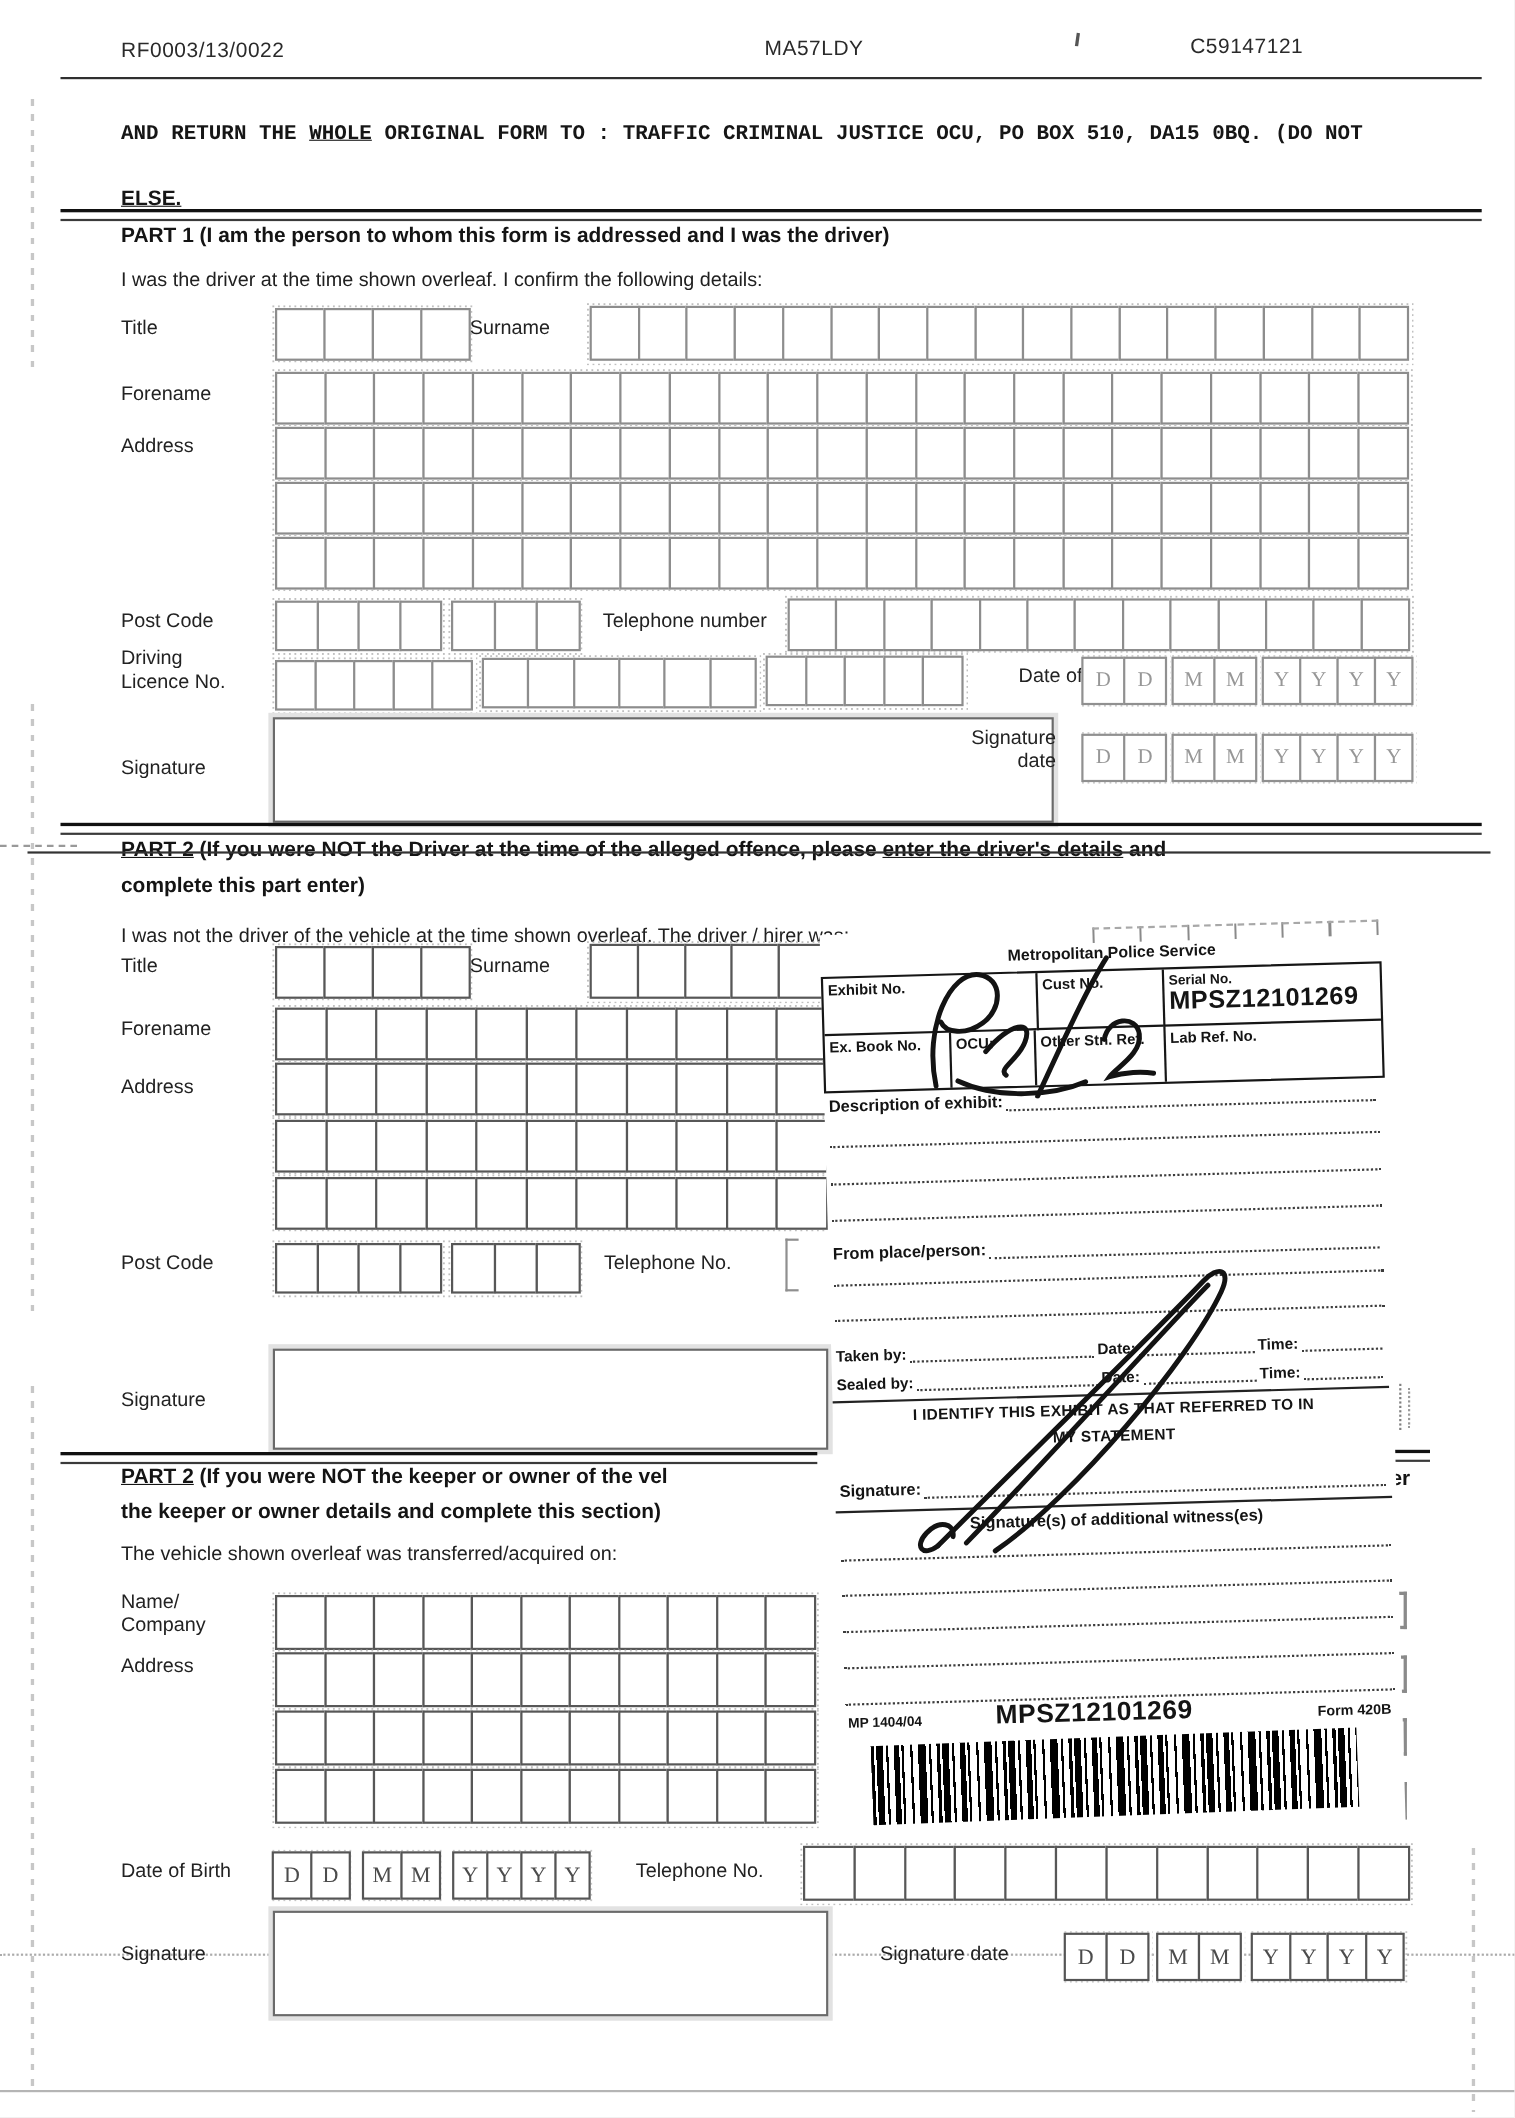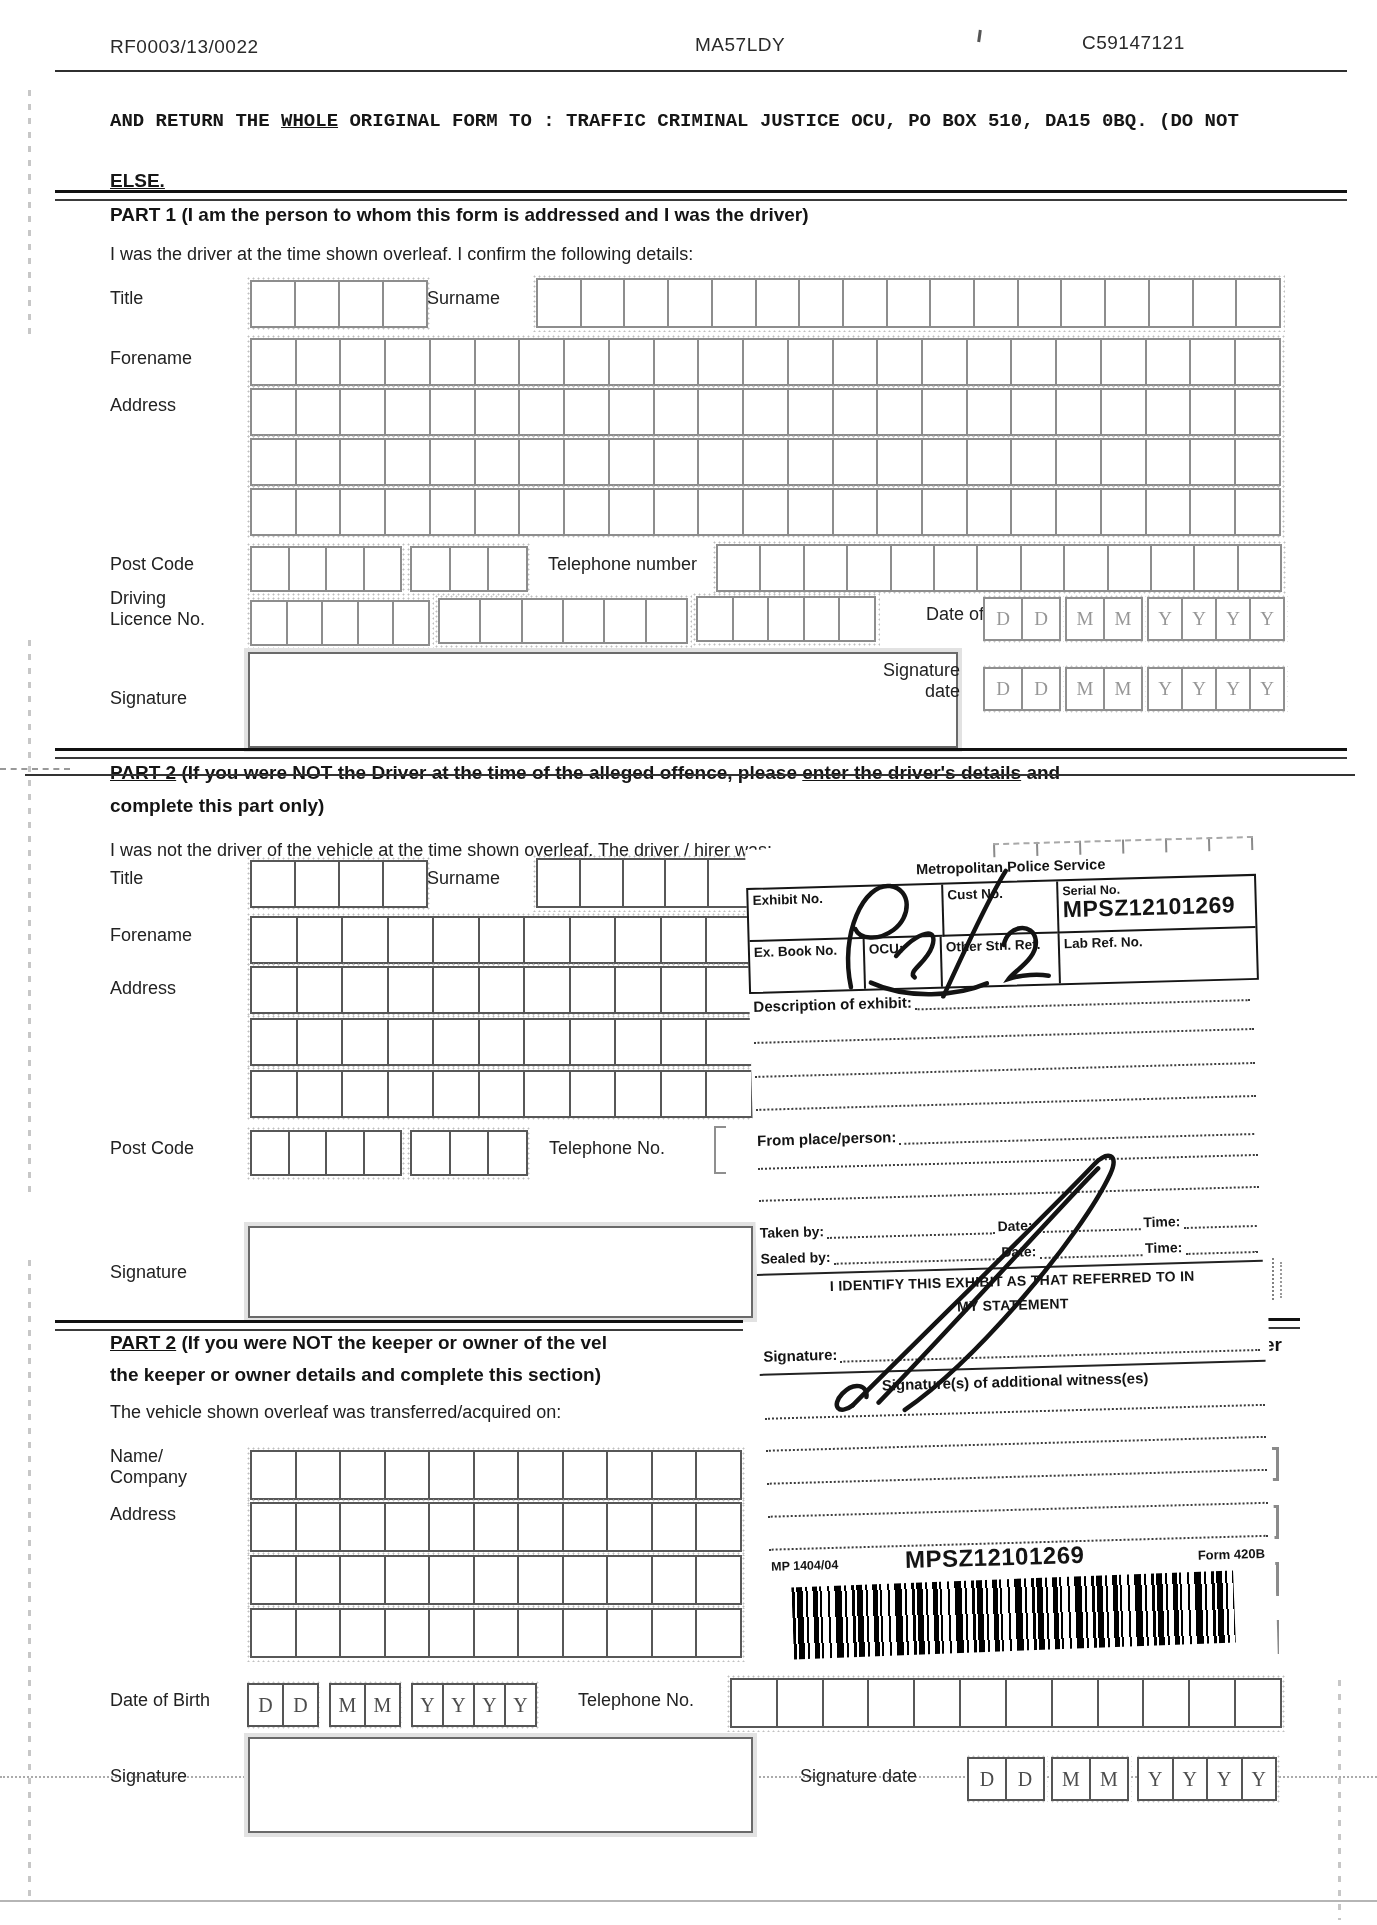--- a/index.html
+++ b/index.html
@@ -292,21 +292,21 @@
       <div class="c">Y</div>
       <div class="c">Y</div>
       <div class="c">Y</div>
     </div>
 
   <div class="abs drule" style="left:55px;top:748px;width:1292px;"></div>
   <div class="abs" style="left:0;top:768px;width:70px;border-top:2px dashed #999;"></div>
   <div class="abs strike" style="left:25px;top:774px;width:1330px;z-index:2;"></div>
 
   <div class="abs phead" style="left:110px;top:762px;"><span class="u">PART 2</span><span>  (If you were NOT the Driver at the time of the alleged offence, please </span><span class="u">enter the driver's details</span><span> and</span></div>
-  <div class="abs phead" style="left:110px;top:795px;">complete this part only)</div>
+  <div class="abs phead" style="left:110px;top:795px;">complete this part enter)</div>
   <div class="abs txt" style="left:110px;top:840px;">I was not the driver of the vehicle at the time shown overleaf.  The driver / hirer was:</div>
 
   <div class="abs lbl" style="left:110px;top:868px;">Title</div>
   <div class="abs comb dark" style="left:246px;top:856px;width:178px;height:48px;">
       <div class="c"></div>
       <div class="c"></div>
       <div class="c"></div>
       <div class="c"></div>
     </div>
   <div class="abs lbl" style="left:427px;top:868px;">Surname</div>

